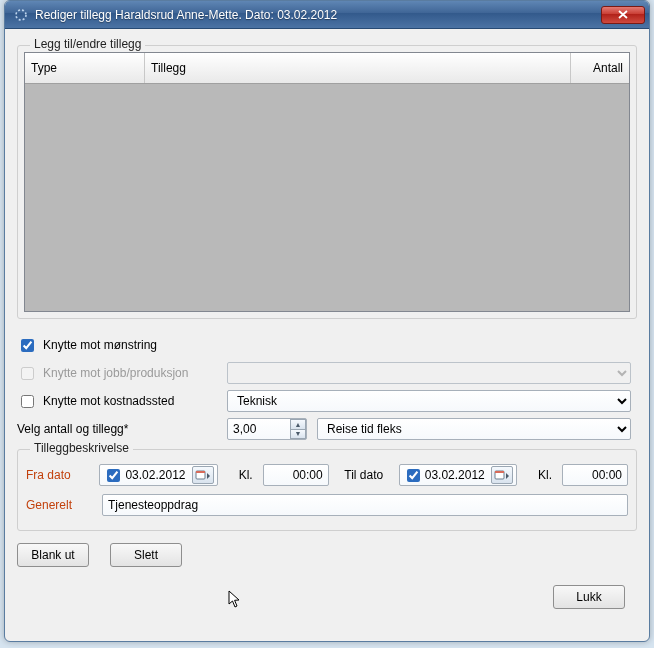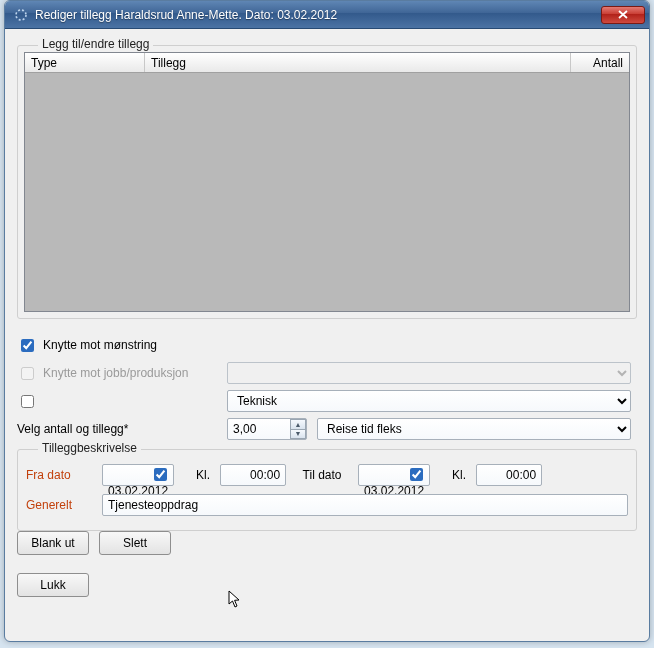--- a/index.html
+++ b/index.html
@@ -54,37 +54,37 @@
     flex-direction: column;
   }
   .groupbox {
     border: 1px solid #cfcfcf;
     border-radius: 3px;
     padding: 6px 6px 6px 6px;
     position: relative;
   }
   .groupbox > .legend {
     position: absolute;
-    top: -9px; left: 20px;
+    top: -9px; left: 12px;
     background: #f0f0f0;
     padding: 0 4px;
     font-size: 12px;
     color: #222;
   }
   .top-group { flex: none; }
   .grid {
     border: 1px solid #828790;
     background: #b9b9b9;
     height: 260px;
     display: flex;
     flex-direction: column;
   }
   .grid-header {
     display: flex;
-    height: 20px;
+    height: 31px;
     background: linear-gradient(#ffffff, #e9e9e9);
     border-bottom: 1px solid #a0a0a0;
   }
   .grid-header .col {
     border-right: 1px solid #c8c8c8;
     padding: 2px 6px;
     display: flex; align-items: center;
     font-size: 12px;
   }
   .grid-header .c-type { width: 120px; }
@@ -126,50 +126,50 @@
     flex:1; border:1px solid #9aa6b2; background: linear-gradient(#f5f9fd,#d9e3ee);
     font-size: 7px; line-height: 1; display:flex; align-items:center; justify-content:center; color:#4a5a6a;
   }
   .spin div:first-child{border-bottom:none;}
   .select-narrow { width: 314px; }
 
   .desc-group { margin-top: 6px; padding: 10px 8px 10px 8px; }
   .desc-row { display:flex; align-items:center; gap:10px; height: 30px; }
   .desc-row .lbl { width: 66px; color:#c2410c; }
   .dtp-wrap {
-    display:flex; align-items:flex-end; gap:0;
+    display:flex; align-items:center; gap:0;
     border:1px solid #a7b0ba; border-radius:2px;
     background: linear-gradient(#ffffff,#f6f9fc);
-    height: 22px; padding: 0 3px; flex-direction: column;
+    height: 22px; padding: 0 3px;
   }
   .dtp-wrap input[type="checkbox"]{ margin-right:3px; }
   .dtp-text { font-size:12px; padding: 0 2px; }
   .dtp-cal {
     width:22px; height:18px; margin-left:4px;
     border:1px solid #9aa6b2; border-radius:2px;
     background: linear-gradient(#f5f9fd,#d9e3ee);
     display:flex; align-items:center; justify-content:center; gap:0;
   }
   .dtp-cal svg{display:block;}
   .tm { width: 66px; text-align:right; }
   .kl { width: 20px; text-align:right; margin-left: 6px; }
   .til-lbl { width: 52px; text-align:center; }
 
   .gen-input { flex:1; height:22px; }
 
-  .btnbar1 { display:flex; gap:10px; }
+  .btnbar1 { display:flex; gap:21px; margin-top:12px; }
   .btn {
     height: 24px; min-width: 72px;
     border:1px solid #8e8e8e; border-radius:3px;
     background: linear-gradient(#f8f8f8,#e3e3e3);
     font: inherit; cursor: pointer;
     padding: 0 10px;
   }
   .btnbar1 .spacer{flex:1;}
-  .btnbar2 { display:flex; justify-content:flex-start; margin-top:18px; margin-right: 3px; }
+  .btnbar2 { display:flex; justify-content:flex-end; margin-top:18px; margin-right: 12px; }
 
   .cursor {
     position:absolute; left: 228px; top: 590px; pointer-events:none;
   }
 </style>
 </head>
 <body>
 
 <div class="window">
   <div class="titlebar">
@@ -218,20 +218,21 @@
           <span>Knytte mot jobb/produksjon</span>
         </div>
         <div class="field-col">
           <select disabled=""><option></option></select>
         </div>
       </div>
 
       <div class="row">
         <div class="label-col">
           <input type="checkbox" style="">
+          <span>Knytte mot kostnadssted</span>
         </div>
         <div class="field-col">
           <select>
             <option>Teknisk</option>
           </select>
         </div>
       </div>
 
       <div class="row">
         <div class="label-col">

